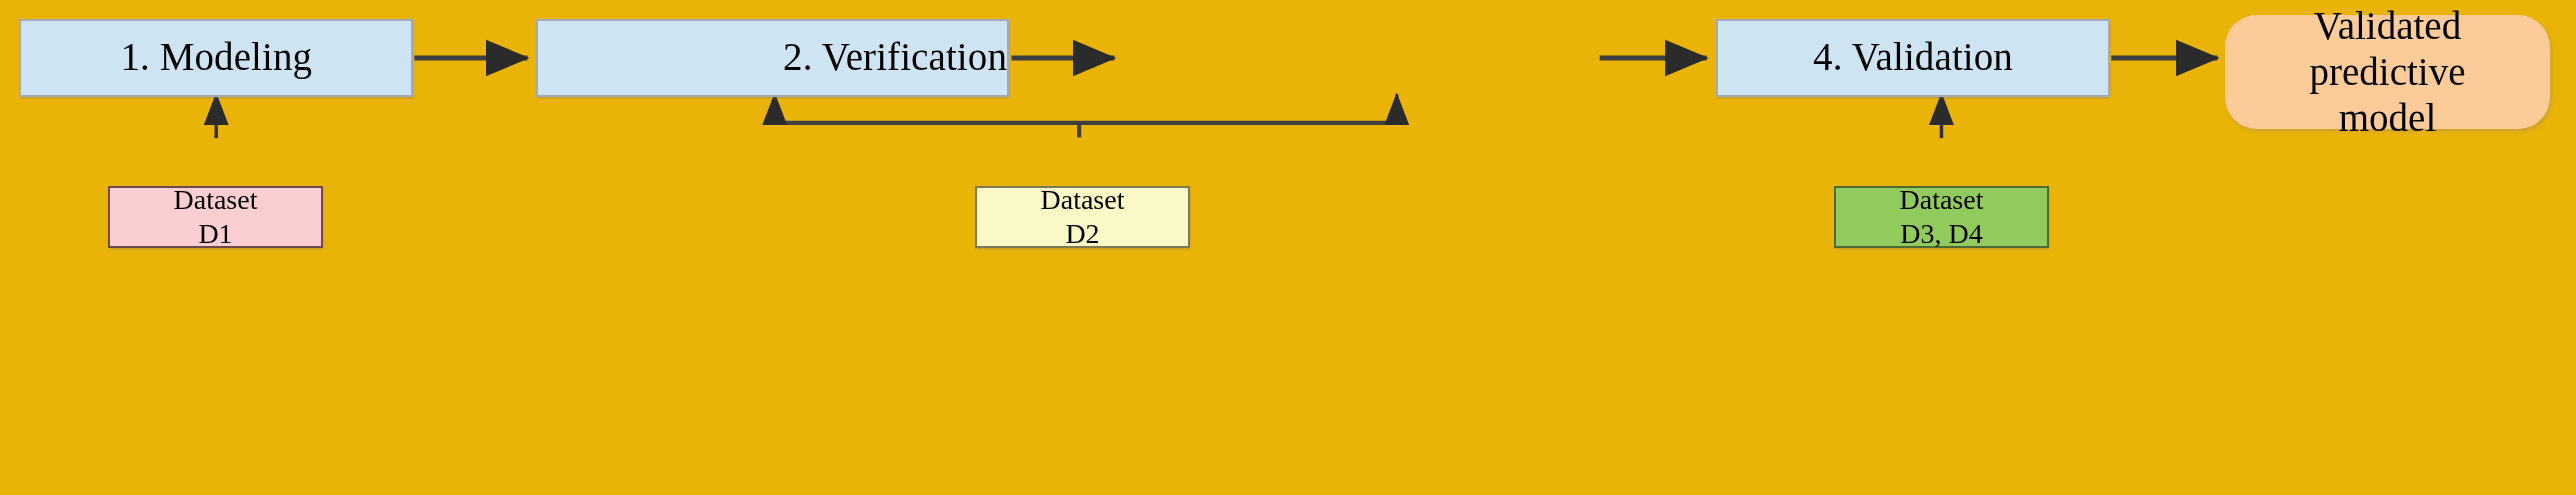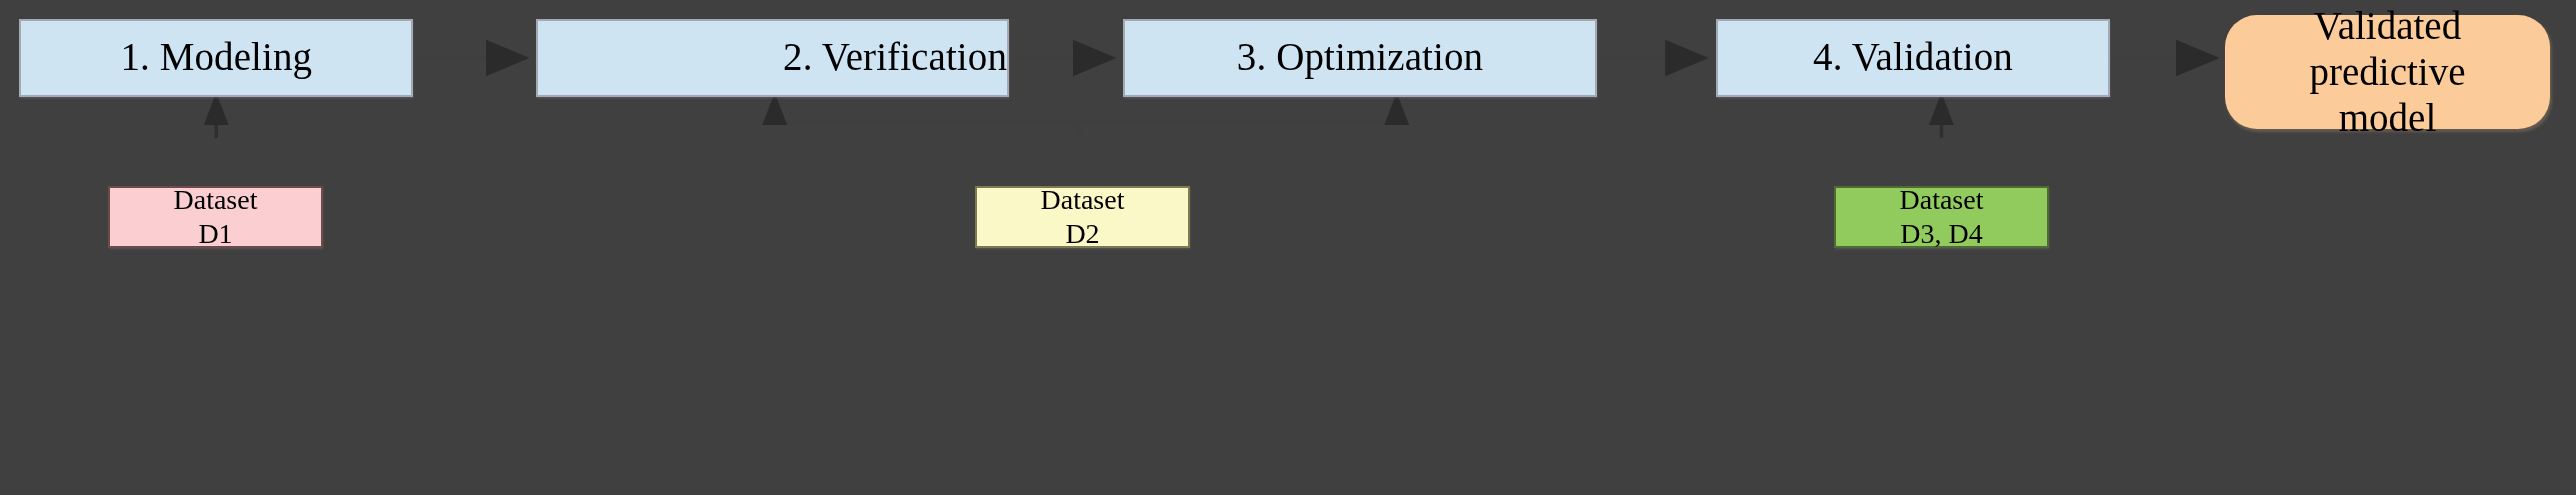--- a/index.html
+++ b/index.html
@@ -4,21 +4,21 @@
 <style>
   html, body {
     margin: 0;
     padding: 0;
     background: #ffffff;
   }
   #canvas {
     position: relative;
     width: 2576px;
     height: 495px;
-    background: #404040;
+    background: #eab308;
     font-family: "Liberation Serif", "DejaVu Serif", serif;
     overflow: hidden;
   }
   svg.layer {
     position: absolute;
     top: 0;
     left: 0;
     width: 2576px;
     height: 495px;
   }
@@ -116,23 +116,20 @@
   </svg>
 
   <div class="node stage-node" style="left:19.3px; top:18.6px; width:394px; height:78px;">
     <span class="node-label">1. Modeling</span>
   </div>
 
   <div class="node stage-node" style="left:536px; top:18.6px; width:473px; height:78px;justify-content:flex-end;">
     <span class="node-label">2. Verification</span>
   </div>
 
-  <div class="node stage-node" style="left:1123px; top:18.6px; width:474px; height:78px;">
-    <span class="node-label">3. Optimization</span>
-  </div>
 
   <div class="node stage-node" style="left:1716px; top:18.6px; width:394px; height:78px;">
     <span class="node-label">4. Validation</span>
   </div>
 
   <div class="node result-node" style="left:2225px; top:15px; width:325px; height:114px;">
     <span class="node-label">Validated
 predictive
 model</span>
   </div>

